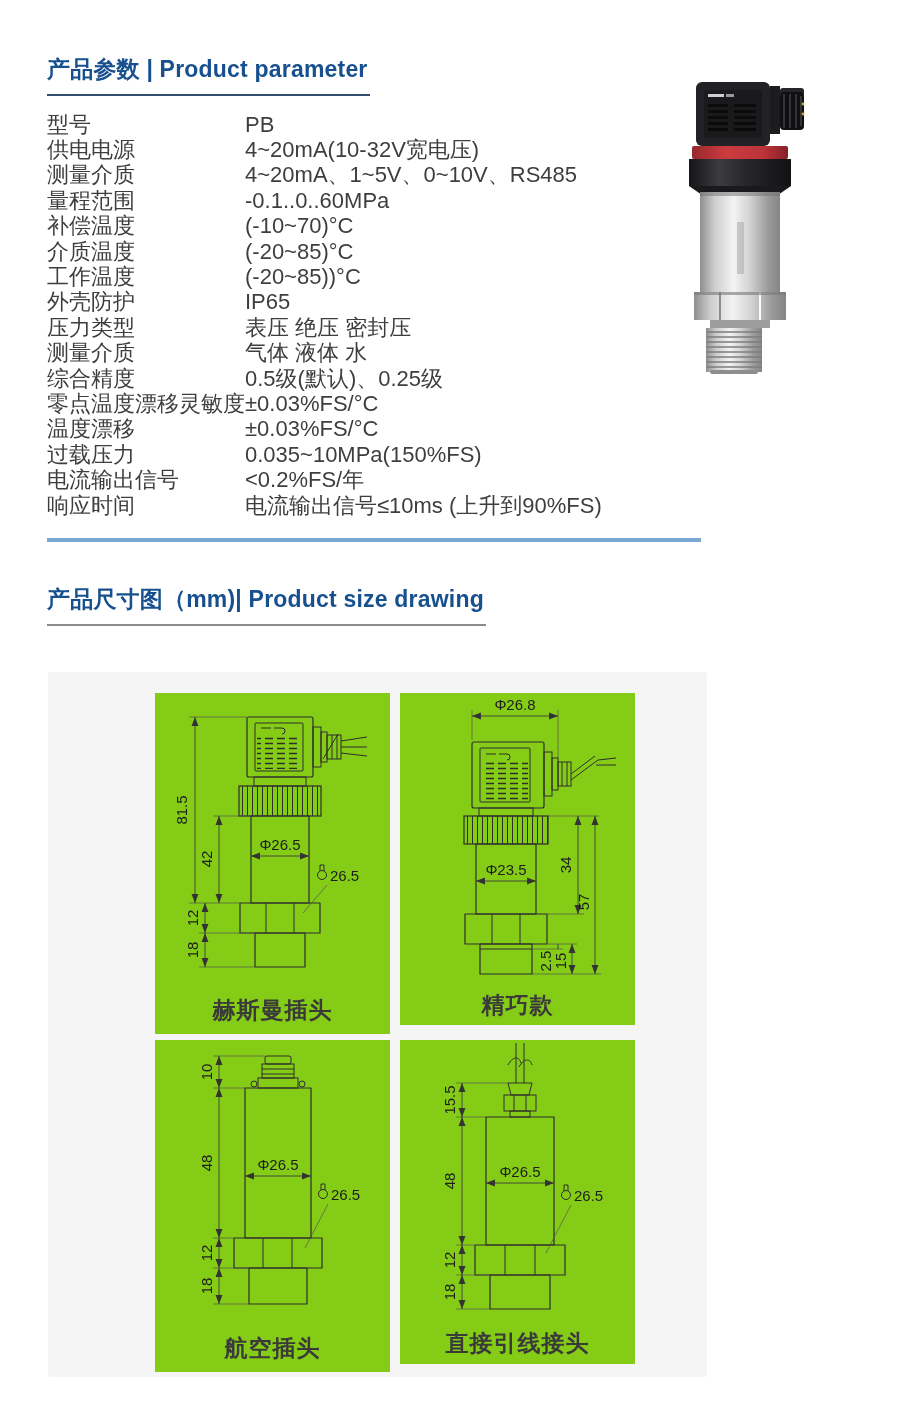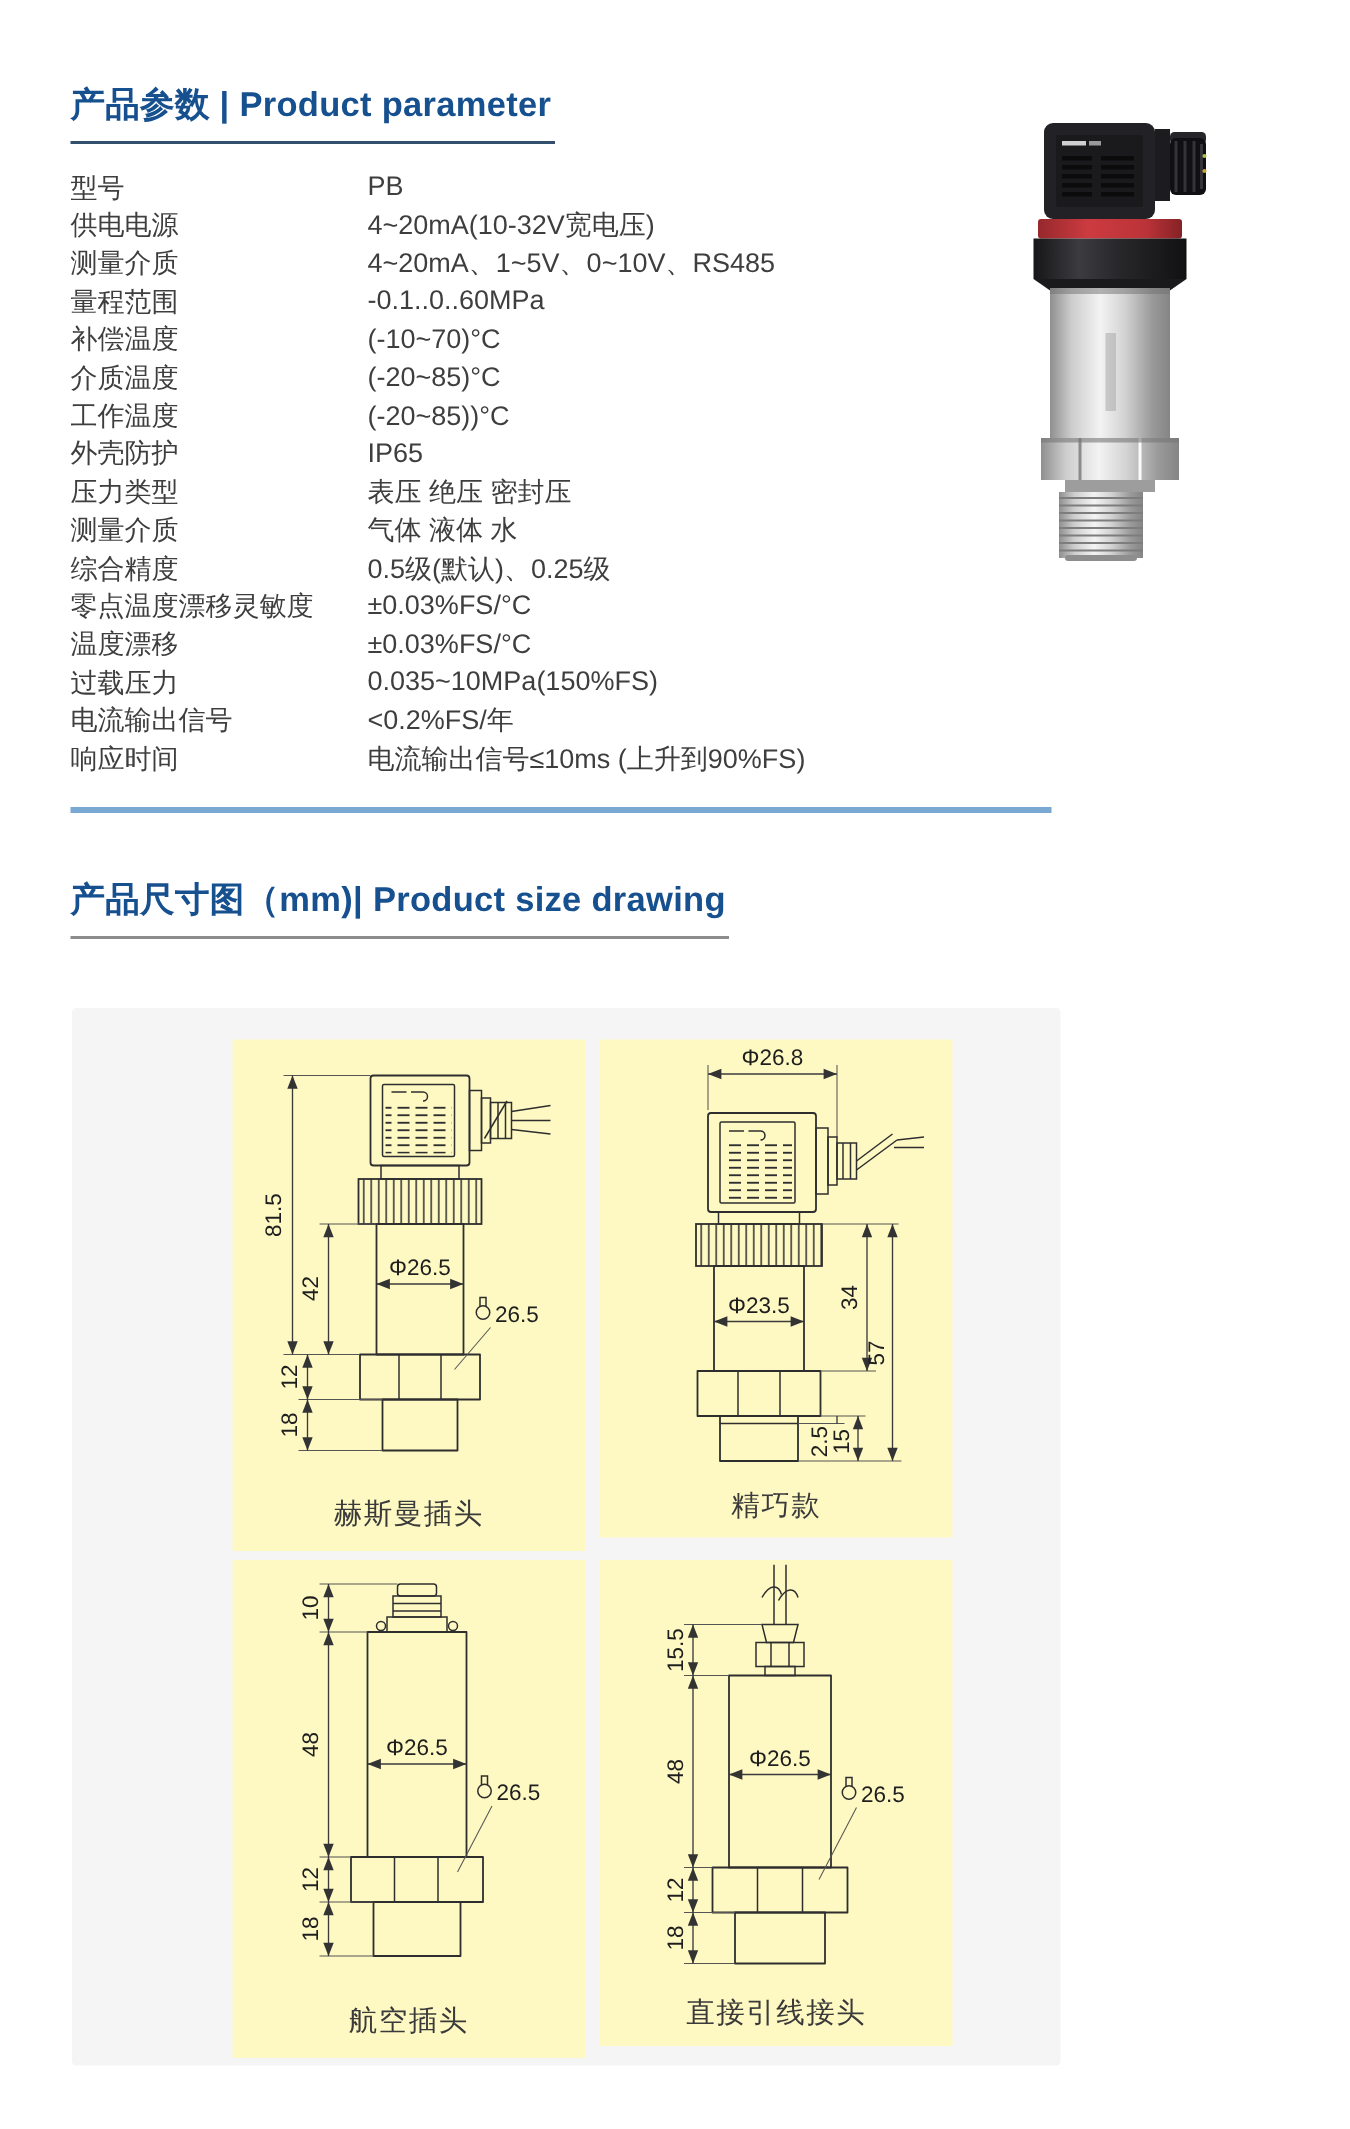--- a/index.html
+++ b/index.html
@@ -9,32 +9,32 @@
   }
   .section-title{
     display:inline-block;margin:0;padding:0 2px 9px 0;
     font-size:23px;font-weight:bold;color:#17508f;letter-spacing:0.2px;
   }
   .u-navy{border-bottom:2px solid #32506e;}
   .u-gray{border-bottom:2px solid #8c8c8c;}
   .sec1-title{position:absolute;left:47px;top:54px;}
   .sec2-title{position:absolute;left:47px;top:584px;}
   .spec-table{position:absolute;left:47px;top:112px;width:625px;}
-  .spec-row{display:flex;align-items:center;height:25.4px;font-size:18px;color:#3e3e3e;}
+  .spec-row{display:flex;align-items:center;height:25.4px;font-size:22px;color:#3e3e3e;}
   .spec-label{width:198px;flex-shrink:0;}
   .spec-value{flex:1;white-space:nowrap;}
   .blue-divider{position:absolute;left:47px;top:538px;width:654px;height:4px;background:#79a8d3;}
   .photo{position:absolute;left:680px;top:74px;width:150px;height:300px;}
   .gray-box{position:absolute;left:48px;top:672px;width:659px;height:705px;background:#f5f5f6;border-radius:3px;}
-  .panel{position:absolute;width:235px;background:#fef9c3;display:flex;flex-direction:column;align-items:center;justify-content:space-between;}
+  .panel{position:absolute;width:235px;background:#84cc16;display:flex;flex-direction:column;align-items:center;justify-content:space-between;}
   .panel-1{left:107px;top:21px;height:321px;padding:8px 0 12px;}
   .panel-2{left:352px;top:21px;height:321px;padding:3px 0 8px;}
   .panel-3{left:107px;top:368px;height:312px;padding:8px 0 12px;}
   .panel-4{left:352px;top:368px;height:312px;padding:3px 0 9px;}
-  .panel-label{font-size:19px;color:#3a3a3a;letter-spacing:1px;line-height:24px;}
+  .panel-label{font-size:23px;color:#3a3a3a;letter-spacing:1px;line-height:24px;font-weight:bold;}
   
   .o{fill:none;stroke:#2e2e2e;stroke-width:1.2;stroke-linejoin:round;}
   .ot{fill:none;stroke:#2e2e2e;stroke-width:1;}
   .dim{fill:none;stroke:#3a3a3a;stroke-width:0.9;}
   .ext{fill:none;stroke:#555555;stroke-width:0.7;}
   .dt{font-size:15px;fill:#1e1e1e;font-family:"Liberation Sans","DejaVu Sans",sans-serif;}
 </style>
 </head>
 <body>
 

